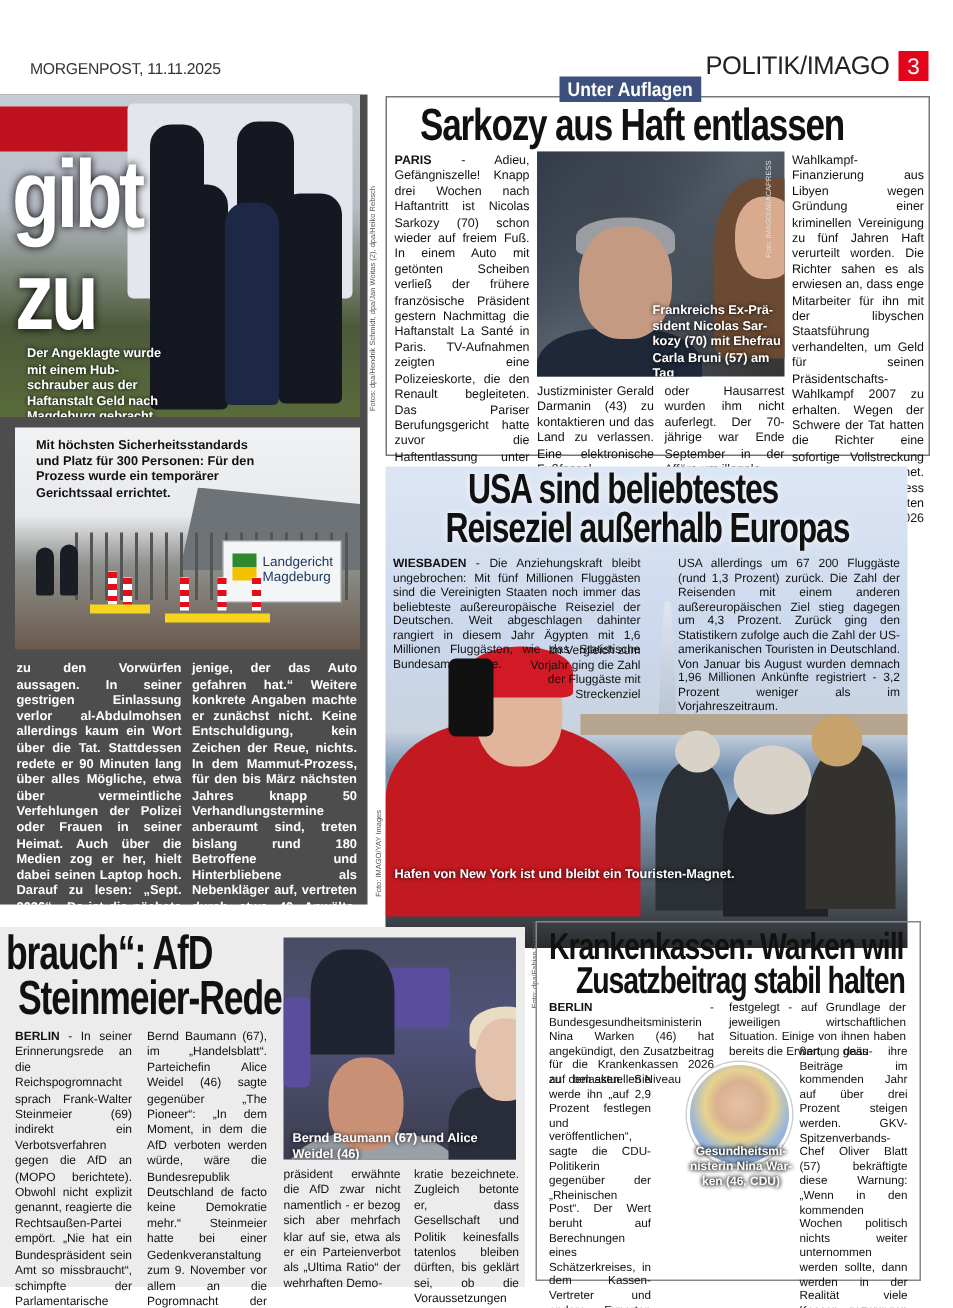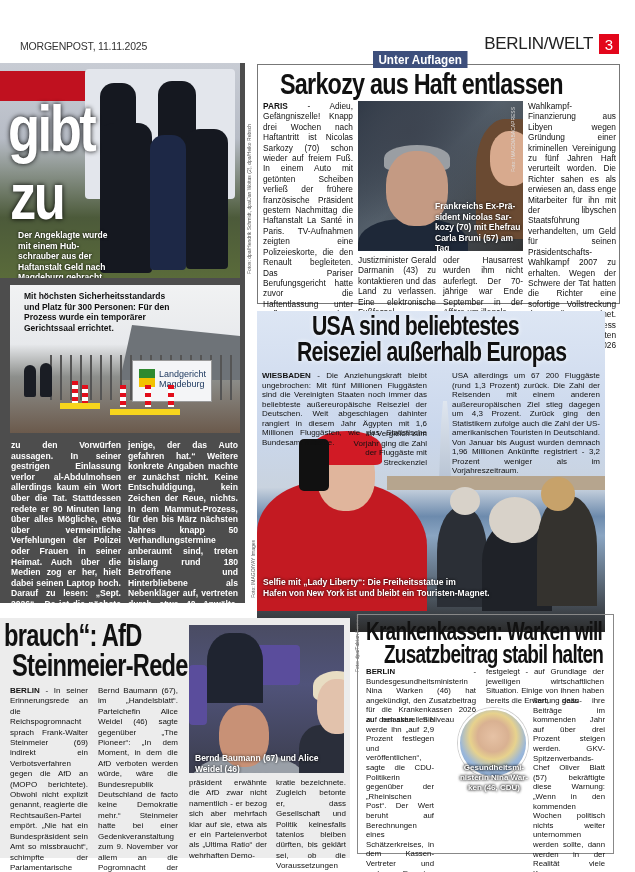--- a/index.html
+++ b/index.html
@@ -17,21 +17,21 @@
  background:linear-gradient(180deg,#c8ccd4 0%,#b7bcc6 35%,#4c5a3a 72%,#5a6b3a 100%)}
 .photo1 .redbar{position:absolute;left:0;top:8px;width:90px;height:30px;background:#c0111f}
 .photo1 .van{position:absolute;left:85px;top:6px;width:150px;height:130px;background:#e3e6ec;border-radius:4px}
 .photo1 .fig{position:absolute;background:#151820;border-radius:14px 14px 4px 4px}
 .big-word{position:absolute;color:#fff;font-family:"Liberation Sans",sans-serif;font-weight:bold;font-size:64px;line-height:56px;letter-spacing:-3px;transform:scaleX(0.82);transform-origin:left top;text-shadow:0 0 6px #000}
 .cap{position:absolute;color:#fff;font-weight:bold;font-size:8.5px;line-height:10.5px;text-shadow:0 0 3px #000}
 .photo2{left:10px;top:285px;width:230px;height:148px;overflow:hidden;
  background:linear-gradient(180deg,#f1f2f3 0%,#e7e9ec 40%,#8d8f8c 62%,#6b5a4c 100%)}
 .photo2 .hall{position:absolute;left:110px;top:40px;width:120px;height:55px;background:#6e7378;clip-path:polygon(10% 0,100% 20%,100% 100%,0 100%)}
 .photo2 .fence{position:absolute;left:40px;top:70px;width:190px;height:45px;background:repeating-linear-gradient(90deg,#555 0 2px,transparent 2px 10px)}
-.photo2 .banner{position:absolute;left:122px;top:75px;width:80px;height:42px;background:#f4f5f7;border:1px solid #999}
+.photo2 .banner{position:absolute;left:138px;top:75px;width:80px;height:42px;background:#f4f5f7;border:1px solid #999}
 .photo2 .banner span{position:absolute;left:26px;top:8px;font-size:9px;line-height:10px;color:#1f3a60}
 .photo2 .crest{position:absolute;left:6px;top:8px;width:16px;height:18px;background:linear-gradient(180deg,#2f8a2f 50%,#f2c200 50%)}
 .photo2 .bollard{position:absolute;width:6px;height:22px;background:repeating-linear-gradient(180deg,#e20e1b 0 4px,#fff 4px 8px)}
 .photo2 .yellow{position:absolute;height:6px;background:#f7d51d}
 .lbody{position:absolute;color:#fff;font-weight:bold;font-size:8.6px;line-height:10.6px;text-align:justify}
 .credit{position:absolute;font-size:5px;color:#555;writing-mode:vertical-rl;transform:rotate(180deg);white-space:nowrap}
 
 
 .sark{left:257px;top:64px;width:363px;height:240px;border:1px solid #777}
 .kicker{position:absolute;background:#3d4f7c;color:#fff;font-weight:bold;font-size:13px;padding:1px 6px;transform:scaleX(.9);transform-origin:left}
@@ -71,21 +71,21 @@
 
 .kk{left:357px;top:614px;width:257px;height:240px;border:1px solid #888}
 .portrait{position:absolute;left:100px;top:93px;width:70px;height:70px;border-radius:50%;overflow:hidden;background:radial-gradient(circle at 50% 40%,#e6c2a5 0%,#d9b192 30%,#e7d28d 45%,#9ab7da 65%,#7c9dc8 100%);border:2px solid #fff;box-shadow:0 0 0 1px #ccc}
 .kk .pcap{position:absolute;left:88px;top:148px;width:96px;text-align:center;color:#fff;font-weight:bold;font-size:8px;line-height:10px;text-shadow:0 0 3px #000,0 0 3px #000}
 </style>
 </head>
 <body>
 
 <div class="abs hdr-left">MORGENPOST, 11.11.2025</div>
 <div class="abs hdr-right">
-  <span class="sec">BERLIN/WELT</span>
+  <span class="sec">POLITIK/IMAGO</span>
   <span class="pg">3</span>
 </div>
 
 <div class="abs left"></div>
 <div class="abs photo1">
   <div class="redbar"></div>
   <div class="van"></div>
   <div class="fig" style="left:100px;top:20px;width:36px;height:90px"></div>
   <div class="fig" style="left:158px;top:18px;width:38px;height:100px"></div>
   <div class="fig" style="left:100px;top:60px;width:52px;height:150px"></div>
@@ -170,21 +170,20 @@
   <div class="woman"></div>
   <div class="face"></div>
   <div class="hat"></div>
   <div class="phone"></div>
   <div class="headline" style="left:55px;top:2px;font-size:28px;line-height:26px;transform:scaleX(.76);color:#111;text-shadow:0 0 6px #fff">USA sind beliebtestes</div>
   <div class="headline" style="left:40px;top:28px;font-size:28px;line-height:26px;transform:scaleX(.76);color:#111;text-shadow:0 0 6px #fff">Reiseziel außerhalb Europas</div>
   <div class="col" style="left:5px;top:60px;width:165px;font-size:8px;line-height:9.5px"><b>WIESBADEN</b><span> - Die Anziehungskraft bleibt ungebrochen: Mit fünf Millionen Fluggästen sind die Vereinigten Staaten noch immer das beliebteste außereuropäische Reiseziel der Deutschen. Weit abgeschlagen dahinter rangiert in diesem Jahr Ägypten mit 1,6 Millionen Fluggästen, wie das Statistische Bundesamt mitteilte.</span></div>
   <div class="col" style="left:85px;top:118px;width:85px;font-size:8px;line-height:9.5px;text-align:right">Im Vergleich zum Vorjahr ging die Zahl der Fluggäste mit Streckenziel</div>
   <div class="col" style="left:195px;top:60px;width:148px;font-size:8px;line-height:9.5px">USA allerdings um 67 200 Fluggäste (rund 1,3 Prozent) zurück. Die Zahl der Reisenden mit einem anderen außereuropäischen Ziel stieg dagegen um 4,3 Prozent. Zurück ging den Statistikern zufolge auch die Zahl der US-amerikanischen Touristen in Deutschland. Von Januar bis August wurden demnach 1,96 Millionen Ankünfte registriert - 3,2 Prozent weniger als im Vorjahreszeitraum.</div>
   <div class="cap" style="left:6px;top:266px">
-    <div>Selfie mit „Lady Liberty“: Die Freiheitsstatue im</div>
     <div>Hafen von New York ist und bleibt ein Touristen-Magnet.</div>
   </div>
 </div>
 <div class="credit" style="left:250px;top:540px">Foto: IMAGO/YAY Images</div>
 
 <div class="abs afd">
   <div class="headline" style="left:4px;top:2px;font-size:32px;line-height:30px;transform:scaleX(.74)">brauch“: AfD</div>
   <div class="headline" style="left:12px;top:32px;font-size:32px;line-height:30px;transform:scaleX(.74)">Steinmeier-Rede</div>
   <div class="col" style="left:10px;top:68px;width:78px;font-size:8px;line-height:10.4px"><b>BERLIN</b><span> - In seiner Erinnerungsrede an die Reichspogromnacht sprach Frank-Walter Steinmeier (69) indirekt ein Verbotsverfahren gegen die AfD an (MOPO berichtete). Obwohl nicht explizit genannt, reagierte die Rechtsaußen-Partei empört. „Nie hat ein Bundespräsident sein Amt so missbraucht“, schimpfte der Parlamentarische Geschäftsführer der Bundestagsfraktion,</span></div>
   <div class="col" style="left:98px;top:68px;width:80px;font-size:8px;line-height:10.4px">Bernd Baumann (67), im „Handelsblatt“. Parteichefin Alice Weidel (46) sagte gegenüber „The Pioneer“: „In dem Moment, in dem die AfD verboten werden würde, wäre die Bundesrepublik Deutschland de facto keine Demokratie mehr.“ Steinmeier hatte bei einer Gedenkveranstaltung zum 9. November vor allem an die Pogromnacht der Nazis gegen Juden 1938 erinnert. Der Bundes-</div>

